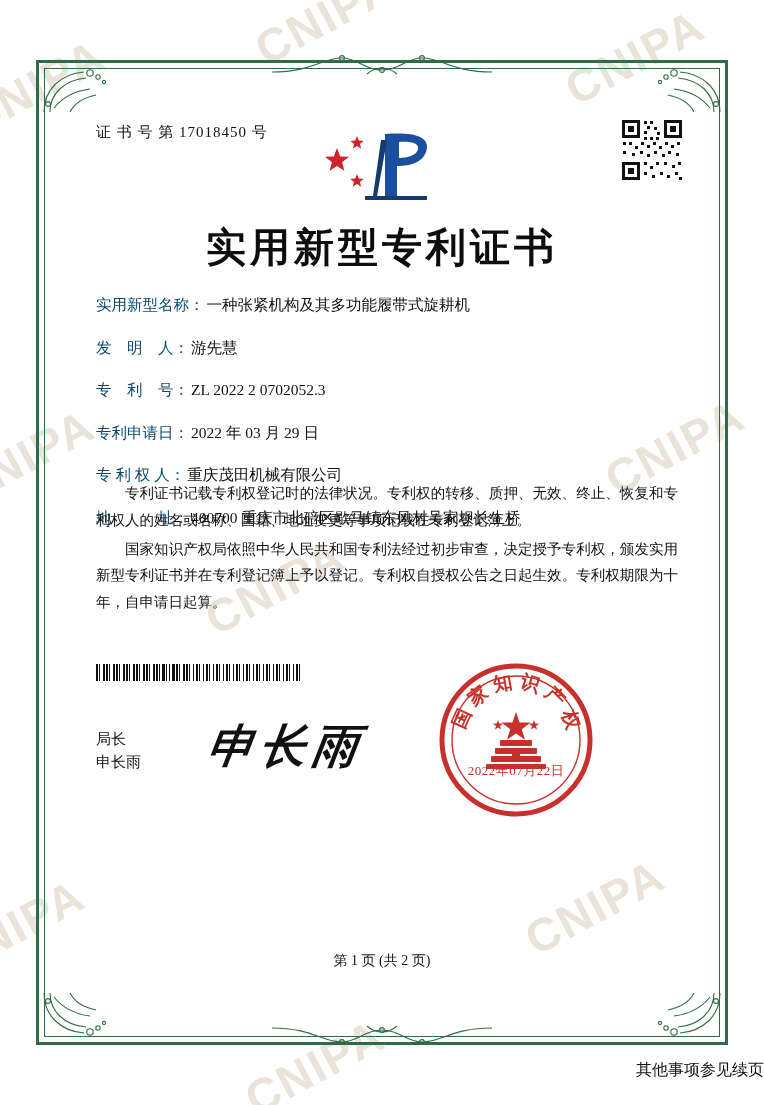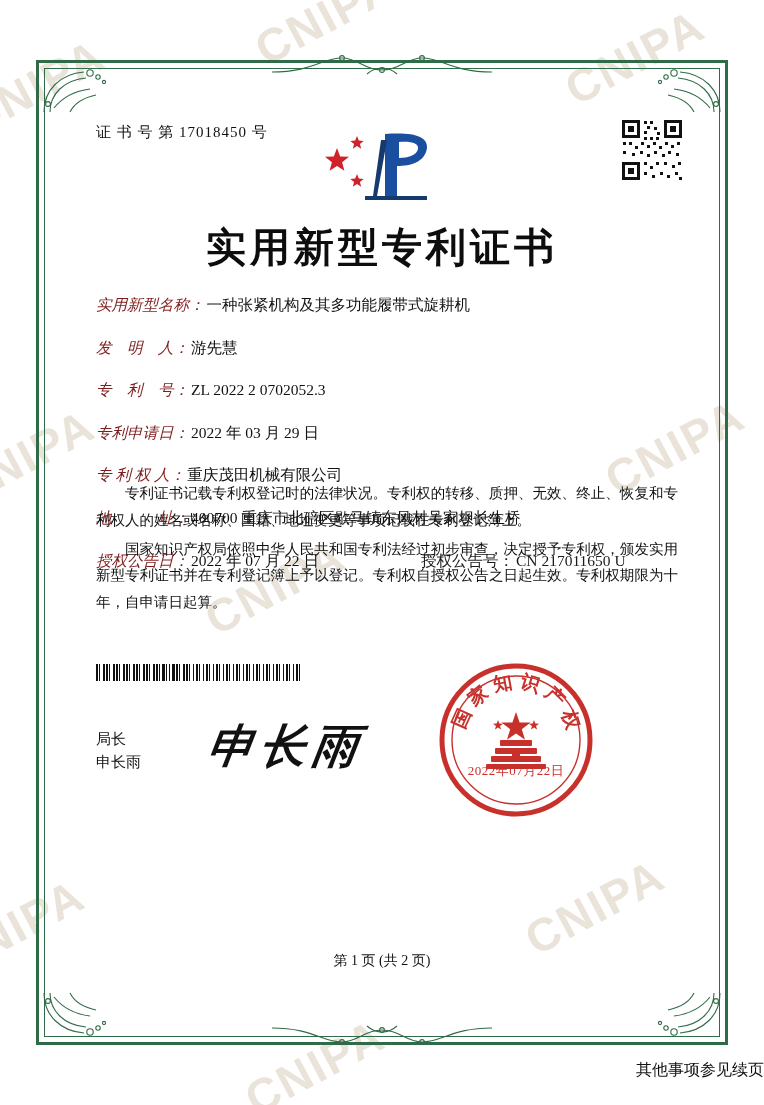--- a/index.html
+++ b/index.html
@@ -151,22 +151,21 @@
     line-height: 1.2;
   }
   .field-row {
     display: flex;
     align-items: baseline;
     margin-bottom: 24px;
   }
   .field-label {
     flex: 0 0 auto;
     white-space: pre;
-    color: #7f1d1d;
-    font-style: italic;
+    color: #0c4a6e;
   }
   .field-value {
     flex: 1 1 auto;
     color: #111;
     padding-left: 2px;
   }
   .field-row.dual .field-value { flex: 0 0 auto; width: 230px; }
   .field-row.dual .field-label2 { flex: 0 0 auto; white-space: pre; }
   .field-row.dual .field-value2 { flex: 1 1 auto; padding-left: 2px; }
 
@@ -445,26 +444,20 @@
       <span class="field-value">2022 年 03 月 29 日</span>
     </div>
     <div class="field-row">
       <span class="field-label">专 利 权 人：</span>
       <span class="field-value">重庆茂田机械有限公司</span>
     </div>
     <div class="field-row">
       <span class="field-label">地　　　址：</span>
       <span class="field-value">400700 重庆市北碚区歇马镇东风村吴家坝长生桥</span>
     </div>
-    <div class="field-row dual">
-      <span class="field-label">授权公告日：</span>
-      <span class="field-value">2022 年 07 月 22 日</span>
-      <span class="field-label2">授权公告号：</span>
-      <span class="field-value2">CN 217011650 U</span>
-    </div>
   </div>
 
   <div class="paragraphs">
     <p>专利证书记载专利权登记时的法律状况。专利权的转移、质押、无效、终止、恢复和专利权人的姓名或名称、国籍、地址变更等事项记载在专利登记簿上。</p>
     <p>国家知识产权局依照中华人民共和国专利法经过初步审查，决定授予专利权，颁发实用新型专利证书并在专利登记簿上予以登记。专利权自授权公告之日起生效。专利权期限为十年，自申请日起算。</p>
   </div>
 
   <div class="barcode"></div>
 
   <div class="sig-block">

